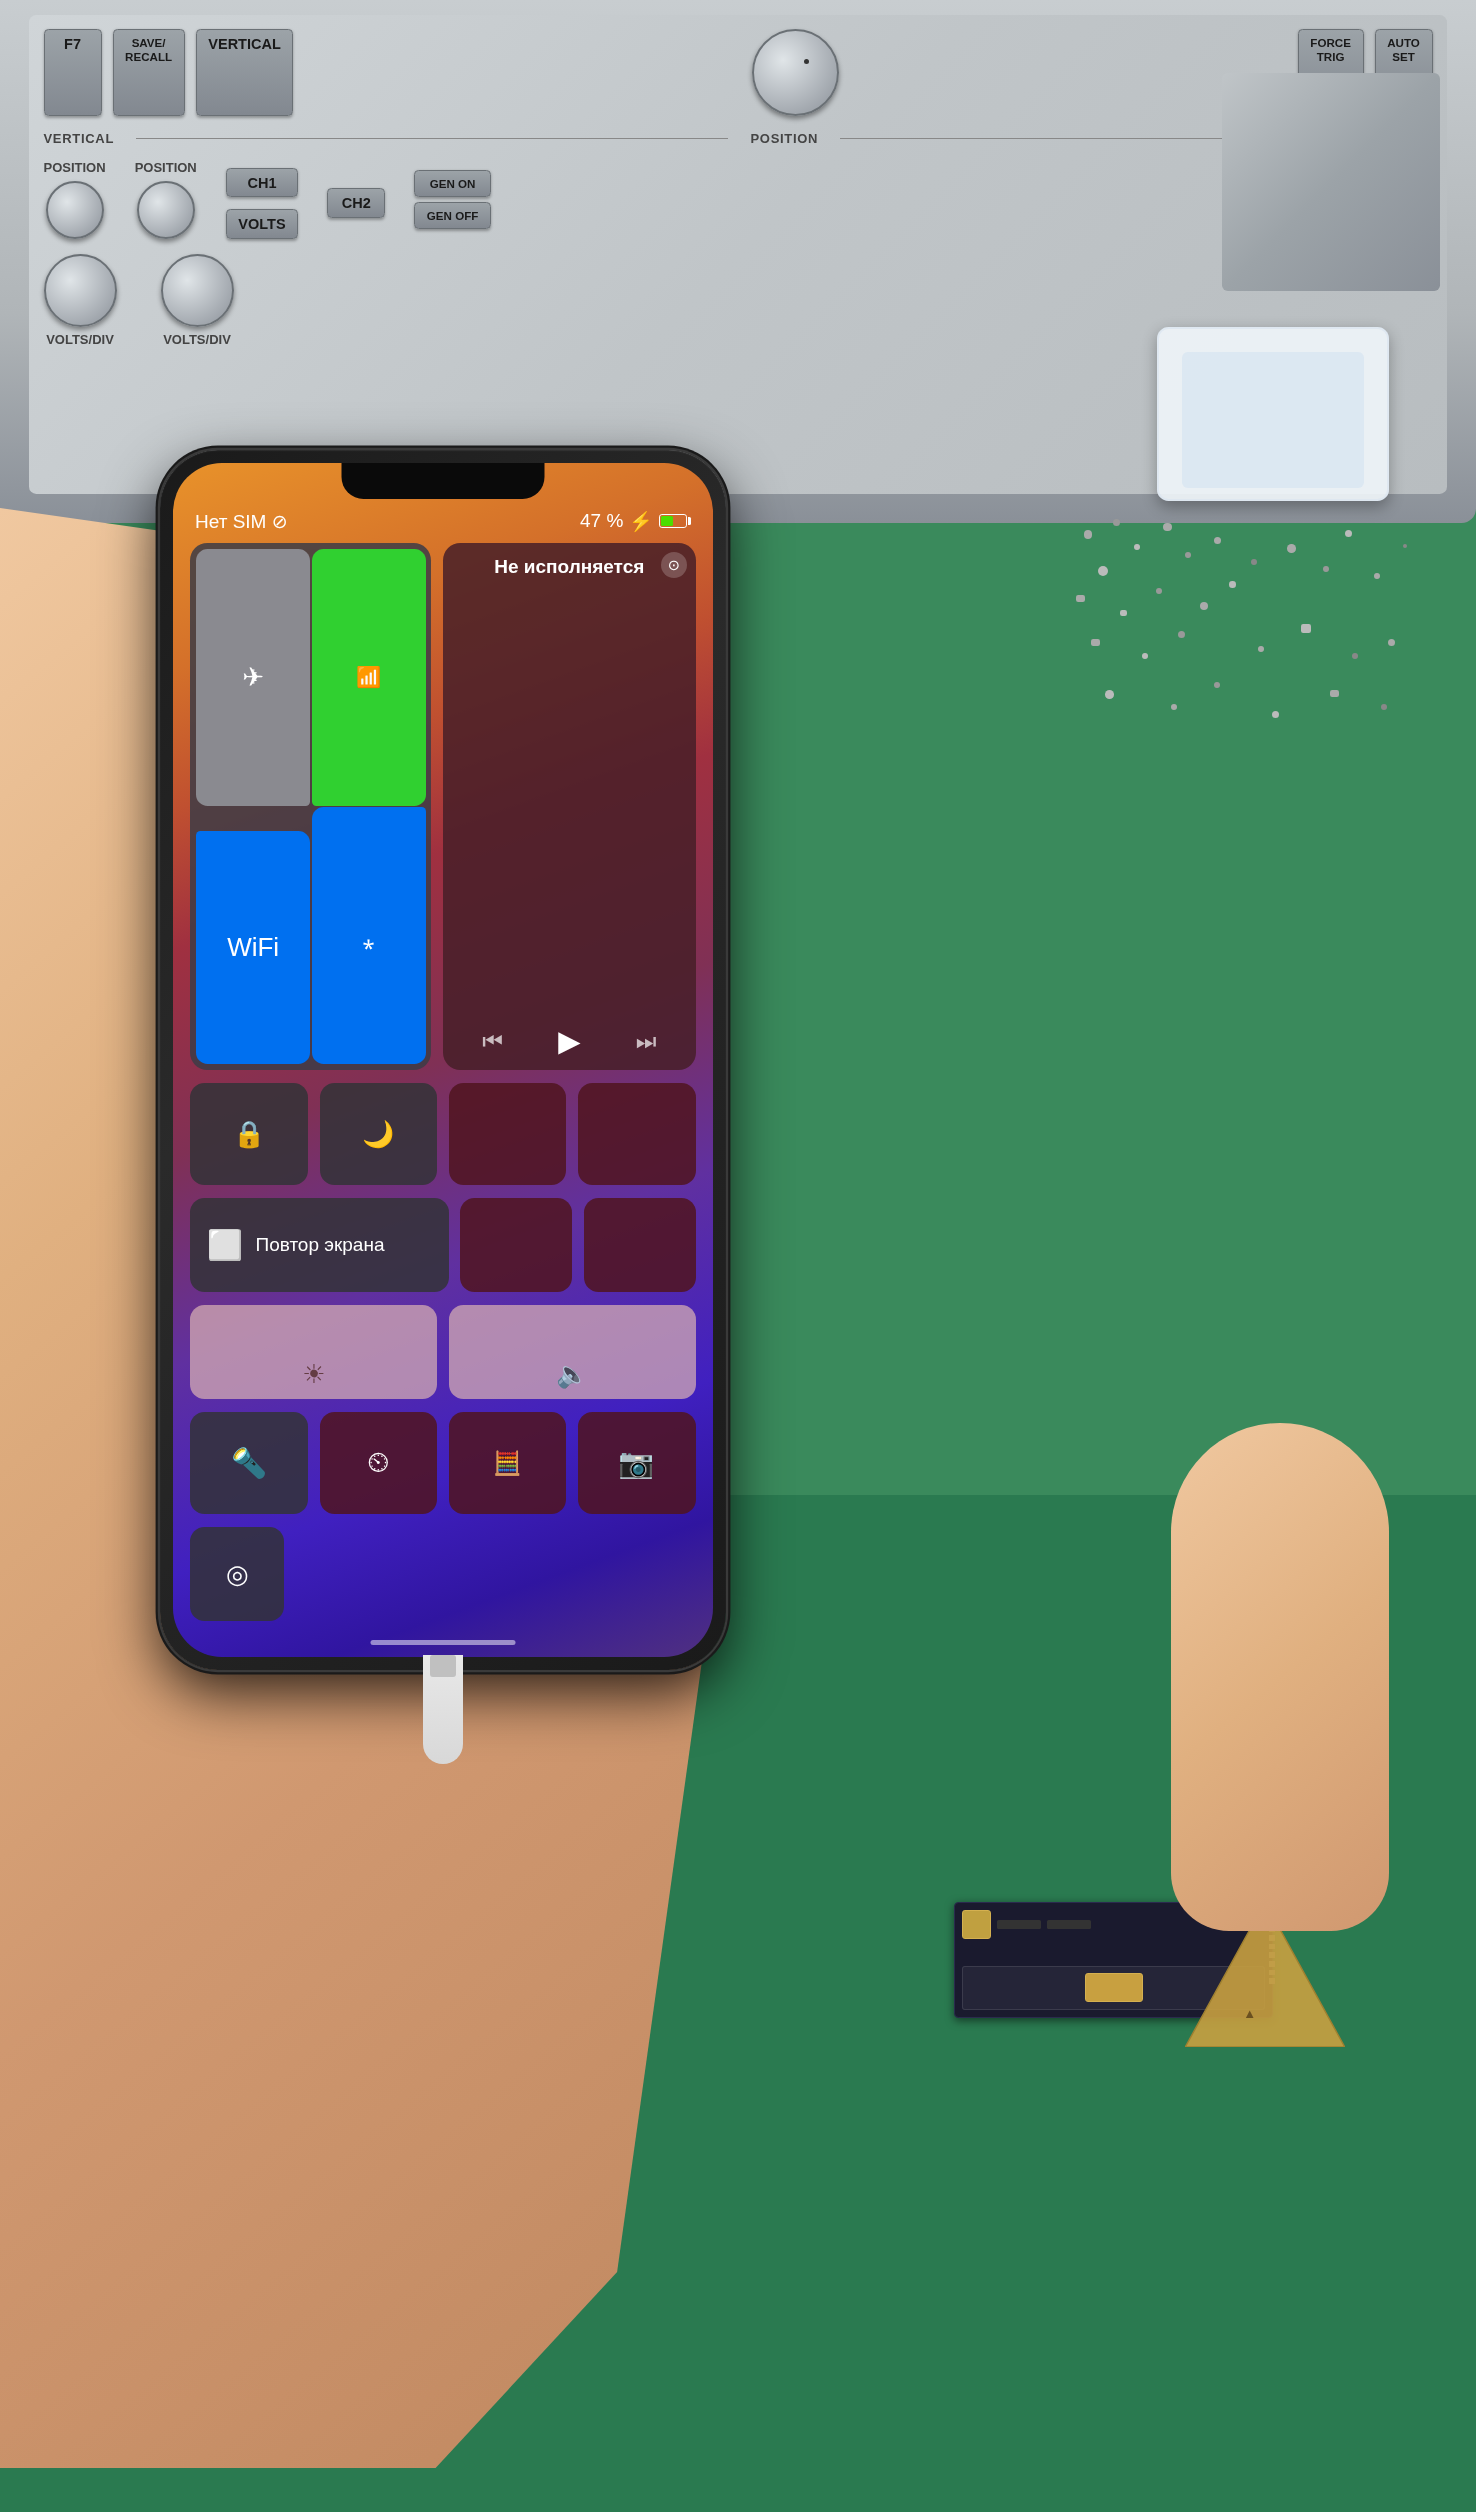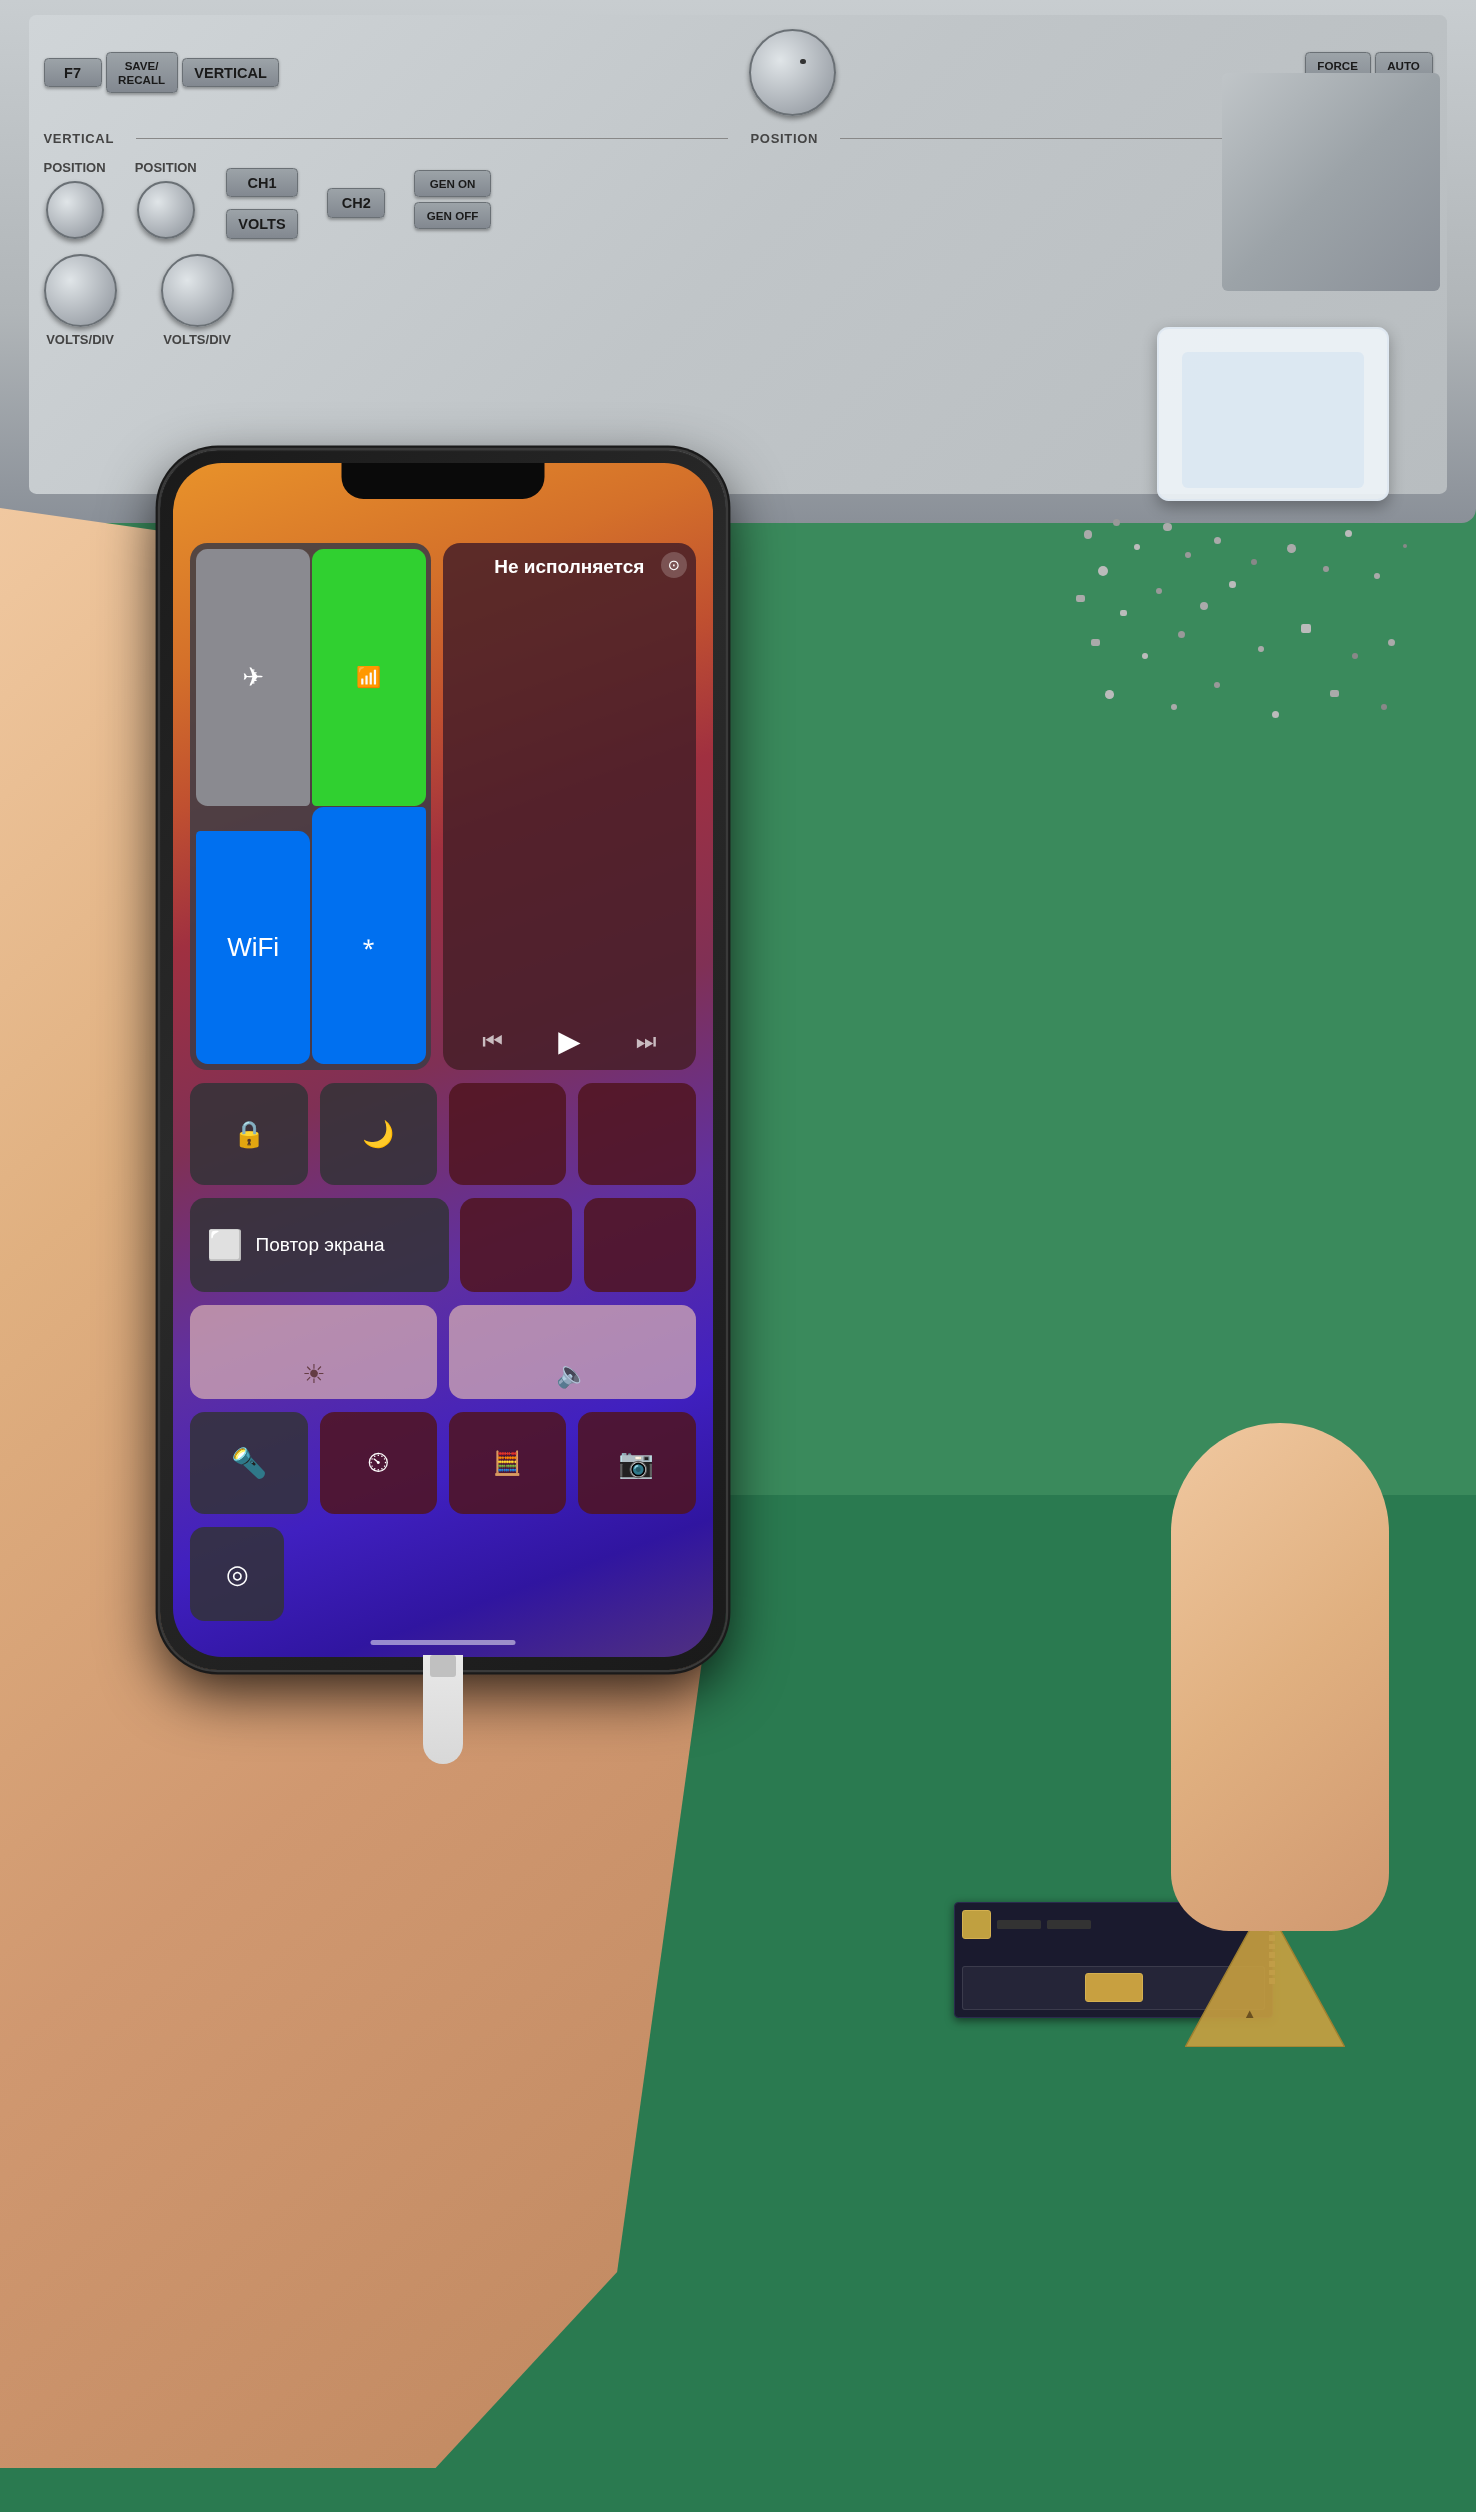--- a/index.html
+++ b/index.html
@@ -40,22 +40,21 @@
       background: linear-gradient(135deg, #d0d5d8 0%, #c0c5c8 50%, #b8bdc0 100%);
       border-radius: 7.3px;
       display: flex;
       flex-direction: column;
       padding: 14.5px;
       gap: 7.3px;
     }
 
     .osc-top-row {
       display: flex;
-      gap: 4px;
-      align-items: center;
+      gap: 11px;
       margin-bottom: 7.3px;
     }
 
     .osc-button {
       background: linear-gradient(180deg, #9ca3a8 0%, #828890 100%);
       border: 0.7px solid #6a7075;
       border-radius: 4.4px;
       padding: 5.8px 11.6px;
       font-size: 14.5px;
       font-weight: bold;
@@ -654,20 +653,35 @@
 <div style="position:absolute;right:87px;bottom:581px;width:218px;height:508px;background:linear-gradient(140deg,#f0c8a0 0%,#e0b080 50%,#d09870 100%);border-radius:109px 109px 58px 58px;z-index:5;"></div>
 
 <div class="iphone-wrapper" style="z-index:3;">
 
   <div class="iphone-body">
 
     <div class="iphone-screen-area">
 
       <div class="iphone-notch"></div>
 
+      <div class="status-bar">
+        <div class="status-left">
+          <span>Нет SIM ⊘</span>
+        </div>
+        <div class="status-right">
+          <span>47 %</span>
+          <span style="color:#4cde00;">⚡</span>
+          <div class="battery-icon">
+            <div class="battery-body">
+              <div class="battery-fill"></div>
+            </div>
+            <div class="battery-tip"></div>
+          </div>
+        </div>
+      </div>
 
       <div class="control-center">
 
         <div class="cc-row" style="height:189px;">
 
           <div class="connectivity-block">
 
             <div class="conn-btn airplane">
               <span class="conn-icon">✈</span>
             </div>

